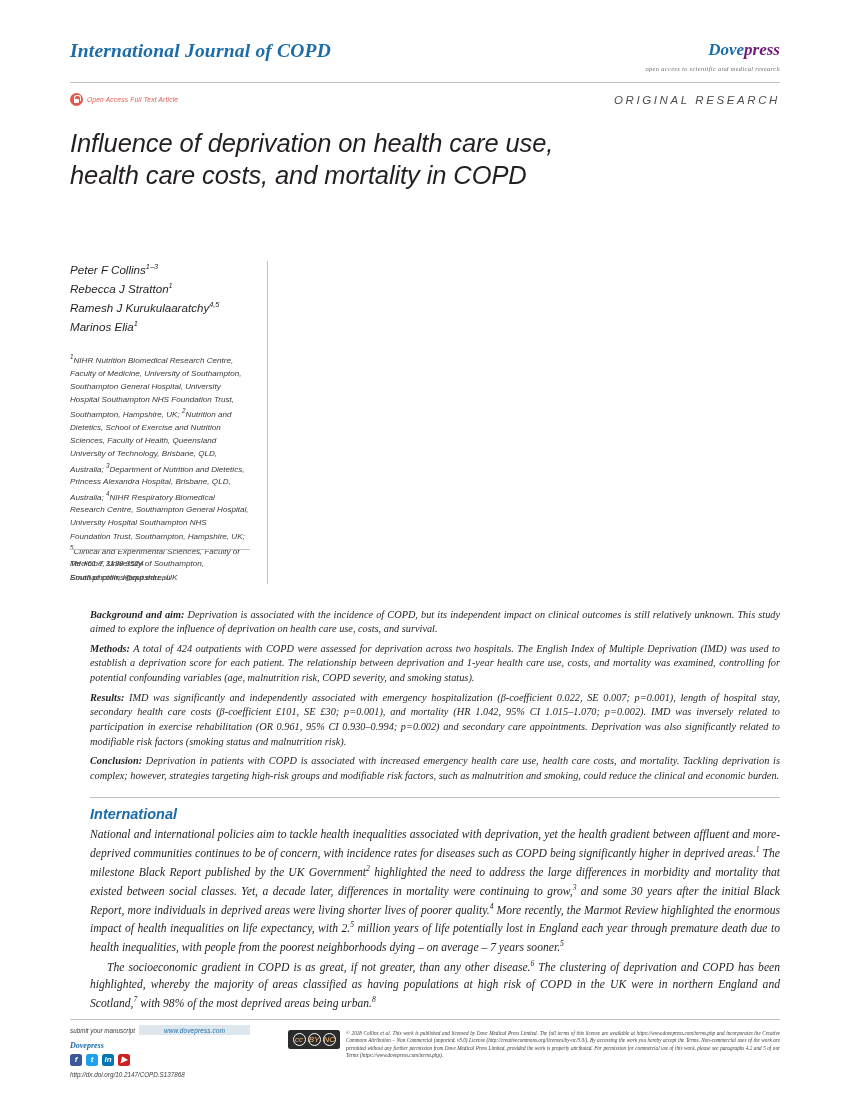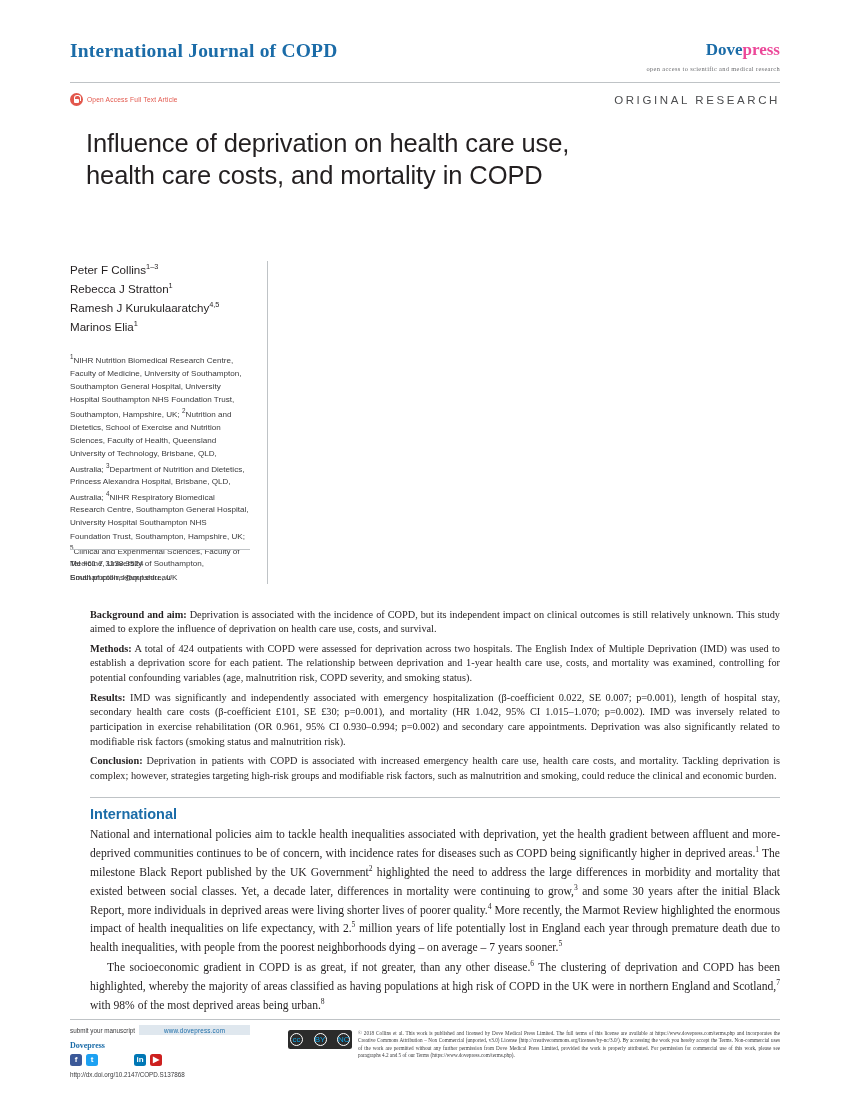--- a/index.html
+++ b/index.html
@@ -11,20 +11,21 @@
     font-family: "Liberation Serif", serif;
     color: #231f20;
     position: relative;
     overflow: hidden;
   }
   .page {
     position: absolute;
     left: 0; top: 0;
     width: 850px; height: 1100px;
     padding: 40px 70px 20px 70px;
+    font-style: italic;
   }
 
   
   .masthead {
     display: flex;
     justify-content: space-between;
     align-items: flex-start;
     padding-bottom: 6px;
   }
   .journal-title {
@@ -35,21 +36,21 @@
     letter-spacing: 0.2px;
     white-space: nowrap;
   }
   .dove-wrap { text-align: right; }
   .dove-logo {
     font-family: "Liberation Serif", serif;
     font-size: 17px;
     font-weight: bold;
     color: #1b6ca8;
   }
-  .dove-logo .press { color: #ec4899; }
+  .dove-logo .press { color: #701a75; }
   .dove-tag {
     font-size: 6.4px;
     color: #6d6e71;
     letter-spacing: 0.35px;
     margin-top: 5px;
   }
   .rule-top {
     border-top: 1px solid #bfc3c6;
     margin-top: 4px;
   }
@@ -99,21 +100,21 @@
     color: #4c4d4f;
   }
 
   
   .article-title {
     font-family: "Liberation Sans", sans-serif;
     font-size: 25.5px;
     line-height: 1.24;
     font-weight: normal;
     color: #231f20;
-    margin: 22px 0 0 16px;
+    margin: 22px 0 0 0;
     letter-spacing: -0.1px;
   }
 
   
   .body-wrap {
     display: flex;
     margin-top: 70px;
     height: 700px;
     flex-direction: column;
   }
@@ -218,46 +219,46 @@
     color: #ffffff;
     font-family: "Liberation Sans", sans-serif;
     font-size: 8px;
     font-weight: bold;
     line-height: 12px;
     text-align: center;
     flex: none;
   }
   .s-fb { background: #3b5998; }
   .s-tw { background: #1da1f2; }
-  .s-in { background: #0077b5; margin-left: 32px; }
+  .s-in { background: #0077b5; }
   .s-yt { background: #cd201f; }
   .doi {
     font-family: "Liberation Sans", sans-serif;
     font-size: 6.3px;
     color: #3a3a3c;
     margin-top: 5px;
   }
 
   .cite-row { display: flex; justify-content: space-between; align-items: flex-end; }
   .cite-text { font-size: 9.6px; color: #231f20; }
   .page-no {
     font-family: "Liberation Sans", sans-serif;
     font-size: 15px;
     font-weight: bold;
     color: #231f20;
   }
   .license-row { display: flex; gap: 6px; margin-top: 5px; }
   .cc-badge {
-    width: 64px; height: 19px;
+    width: 52px; height: 19px;
     background: #2b2b2b;
     border-radius: 2.5px;
-    color: #0ea5e9;
+    color: #fdba74;
     display: flex;
     align-items: center;
-    justify-content: space-between;
+    justify-content: center;
     gap: 2px;
     flex: none;
     padding: 0 2px;
   }
   .cc-circle {
     width: 13px; height: 13px;
     border: 1.3px solid #ffffff;
     border-radius: 50%;
     font-family: "Liberation Sans", sans-serif;
     font-size: 8px;

